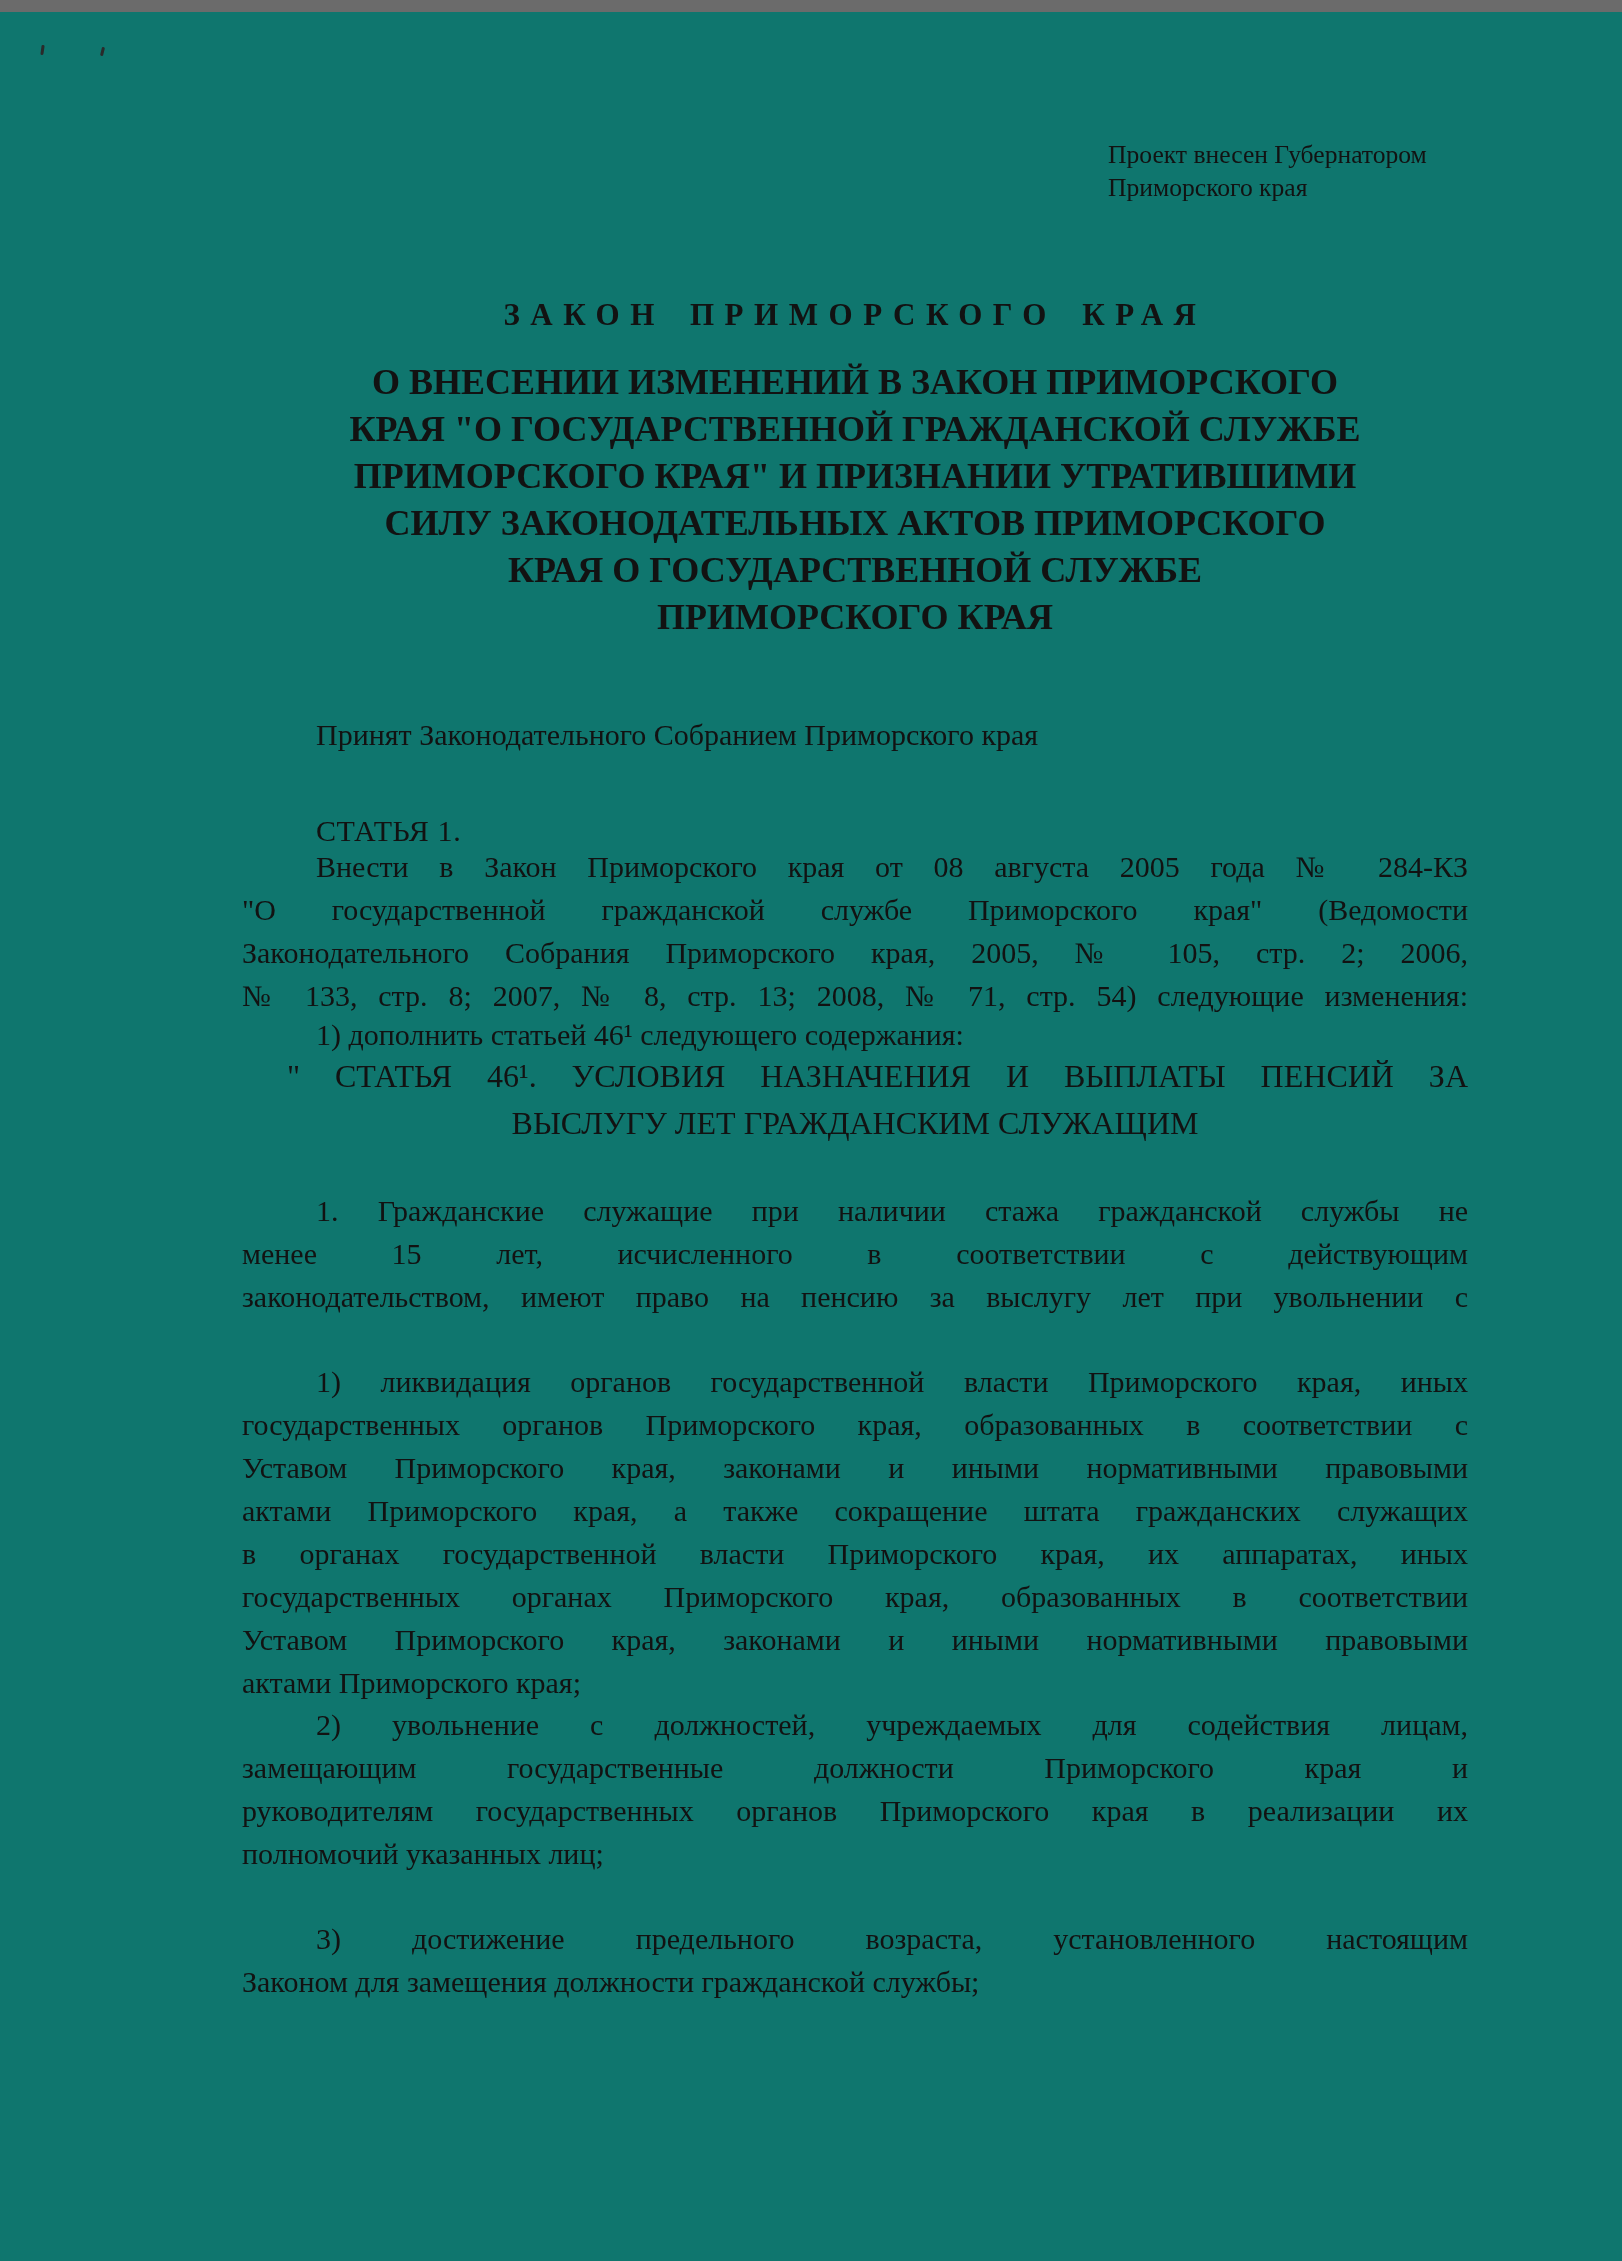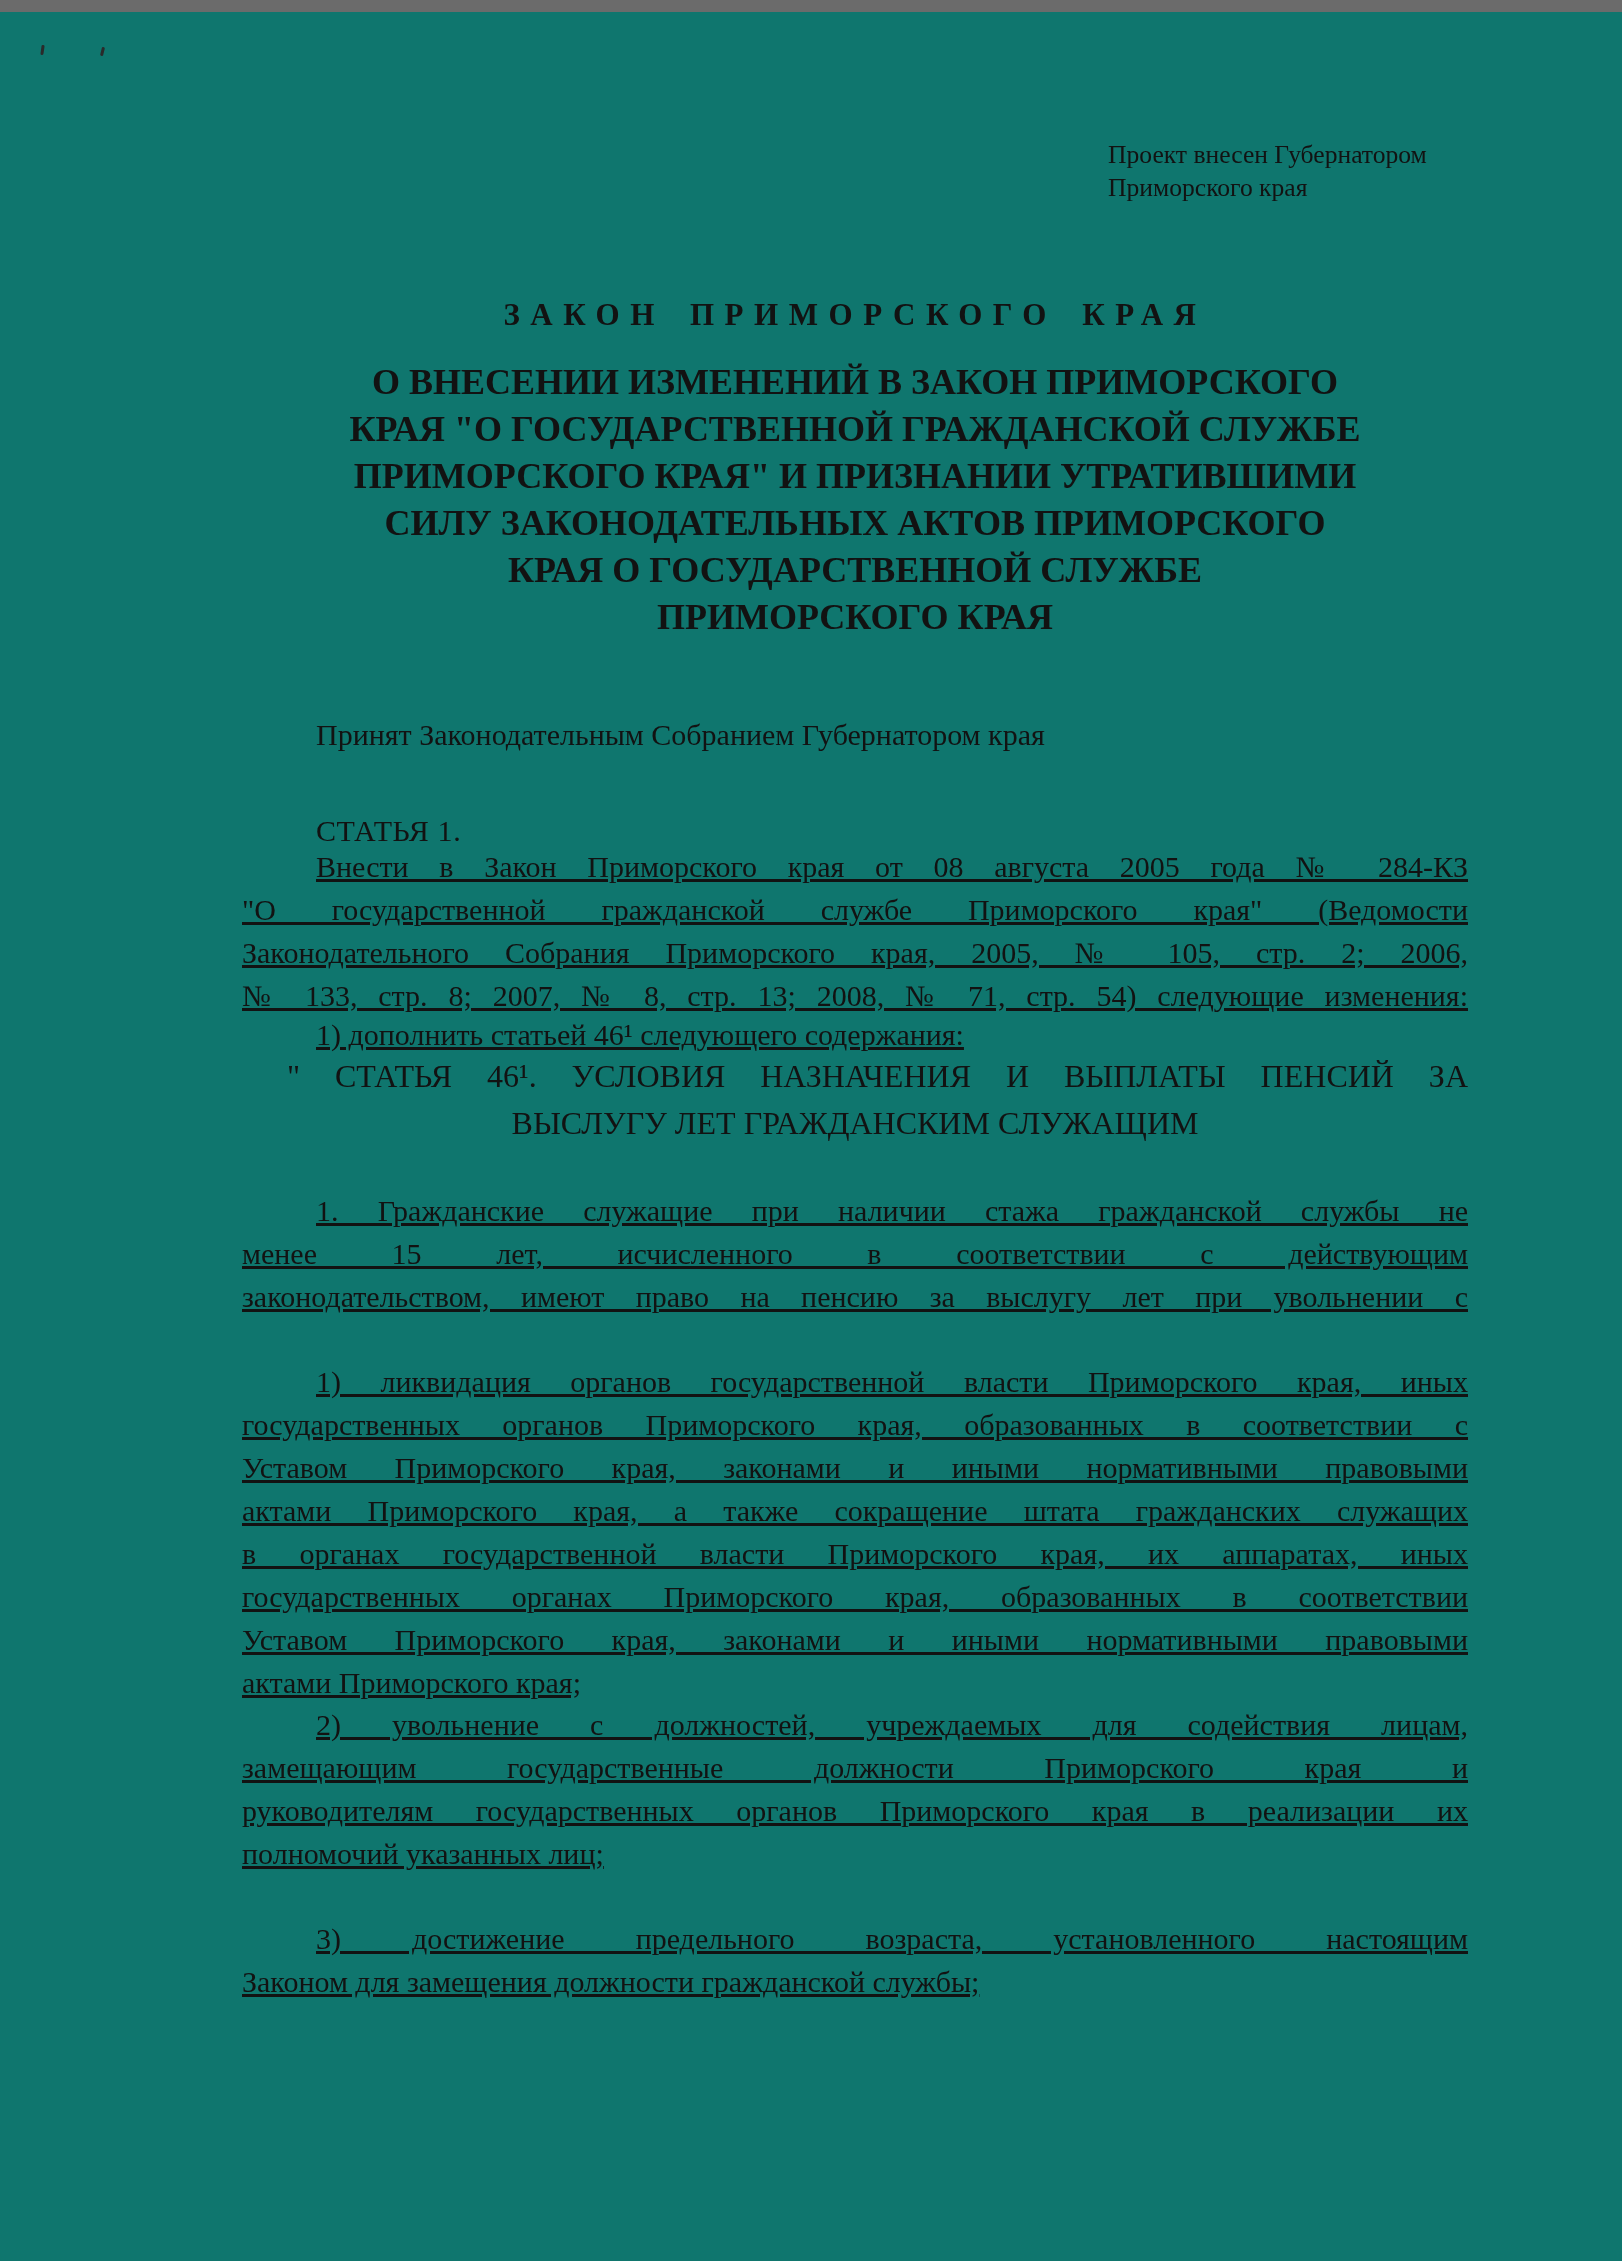--- a/index.html
+++ b/index.html
@@ -40,21 +40,21 @@
   }
   .article1{
     position:absolute;left:242px;top:797px;width:1226px;margin:0;
     font-size:30px;line-height:43px;text-indent:74px;letter-spacing:0.02em;
   }
 
   .para{
     position:absolute;left:242px;width:1226px;
     font-size:30px;line-height:43px;
   }
-  .para .body-line{text-align:justify;text-align-last:justify;text-decoration:underline;}
+  .para .body-line{text-align:justify;text-align-last:justify;}
   .para .body-line.first{text-indent:74px;}
   .para .body-line.last{text-align-last:left;}
   .para.justify-last .body-line.last{text-align-last:justify;}
 
   .p-intro{top:833px;}
   .p-supp{top:1001px;}
 
   .h46{
     position:absolute;left:242px;top:1041px;width:1226px;
     font-size:32px;line-height:47px;
@@ -85,21 +85,21 @@
 
   <div class="subtitle">
       <div class="subtitle-line first">О ВНЕСЕНИИ ИЗМЕНЕНИЙ В ЗАКОН ПРИМОРСКОГО</div>
       <div class="subtitle-line">КРАЯ "О ГОСУДАРСТВЕННОЙ ГРАЖДАНСКОЙ СЛУЖБЕ</div>
       <div class="subtitle-line">ПРИМОРСКОГО КРАЯ" И ПРИЗНАНИИ УТРАТИВШИМИ</div>
       <div class="subtitle-line">СИЛУ ЗАКОНОДАТЕЛЬНЫХ АКТОВ ПРИМОРСКОГО</div>
       <div class="subtitle-line">КРАЯ О ГОСУДАРСТВЕННОЙ СЛУЖБЕ</div>
       <div class="subtitle-line last">ПРИМОРСКОГО КРАЯ</div>
     </div>
 
-  <p class="adopted">Принят Законодательным Собранием Губернатором края</p>
+  <p class="adopted">Принят Законодательного Собранием Приморского края</p>
 
   <p class="article1">СТАТЬЯ 1.</p>
 
   <div class="para p-intro justify-last">
       <div class="body-line first">Внести в Закон Приморского края от 08 августа 2005 года № 284-КЗ</div>
       <div class="body-line">"О государственной гражданской службе Приморского края" (Ведомости</div>
       <div class="body-line">Законодательного Собрания Приморского края, 2005, № 105, стр. 2; 2006,</div>
       <div class="body-line last">№ 133, стр. 8; 2007, № 8, стр. 13; 2008, №  71, стр. 54) следующие изменения:</div>
     </div>
 

